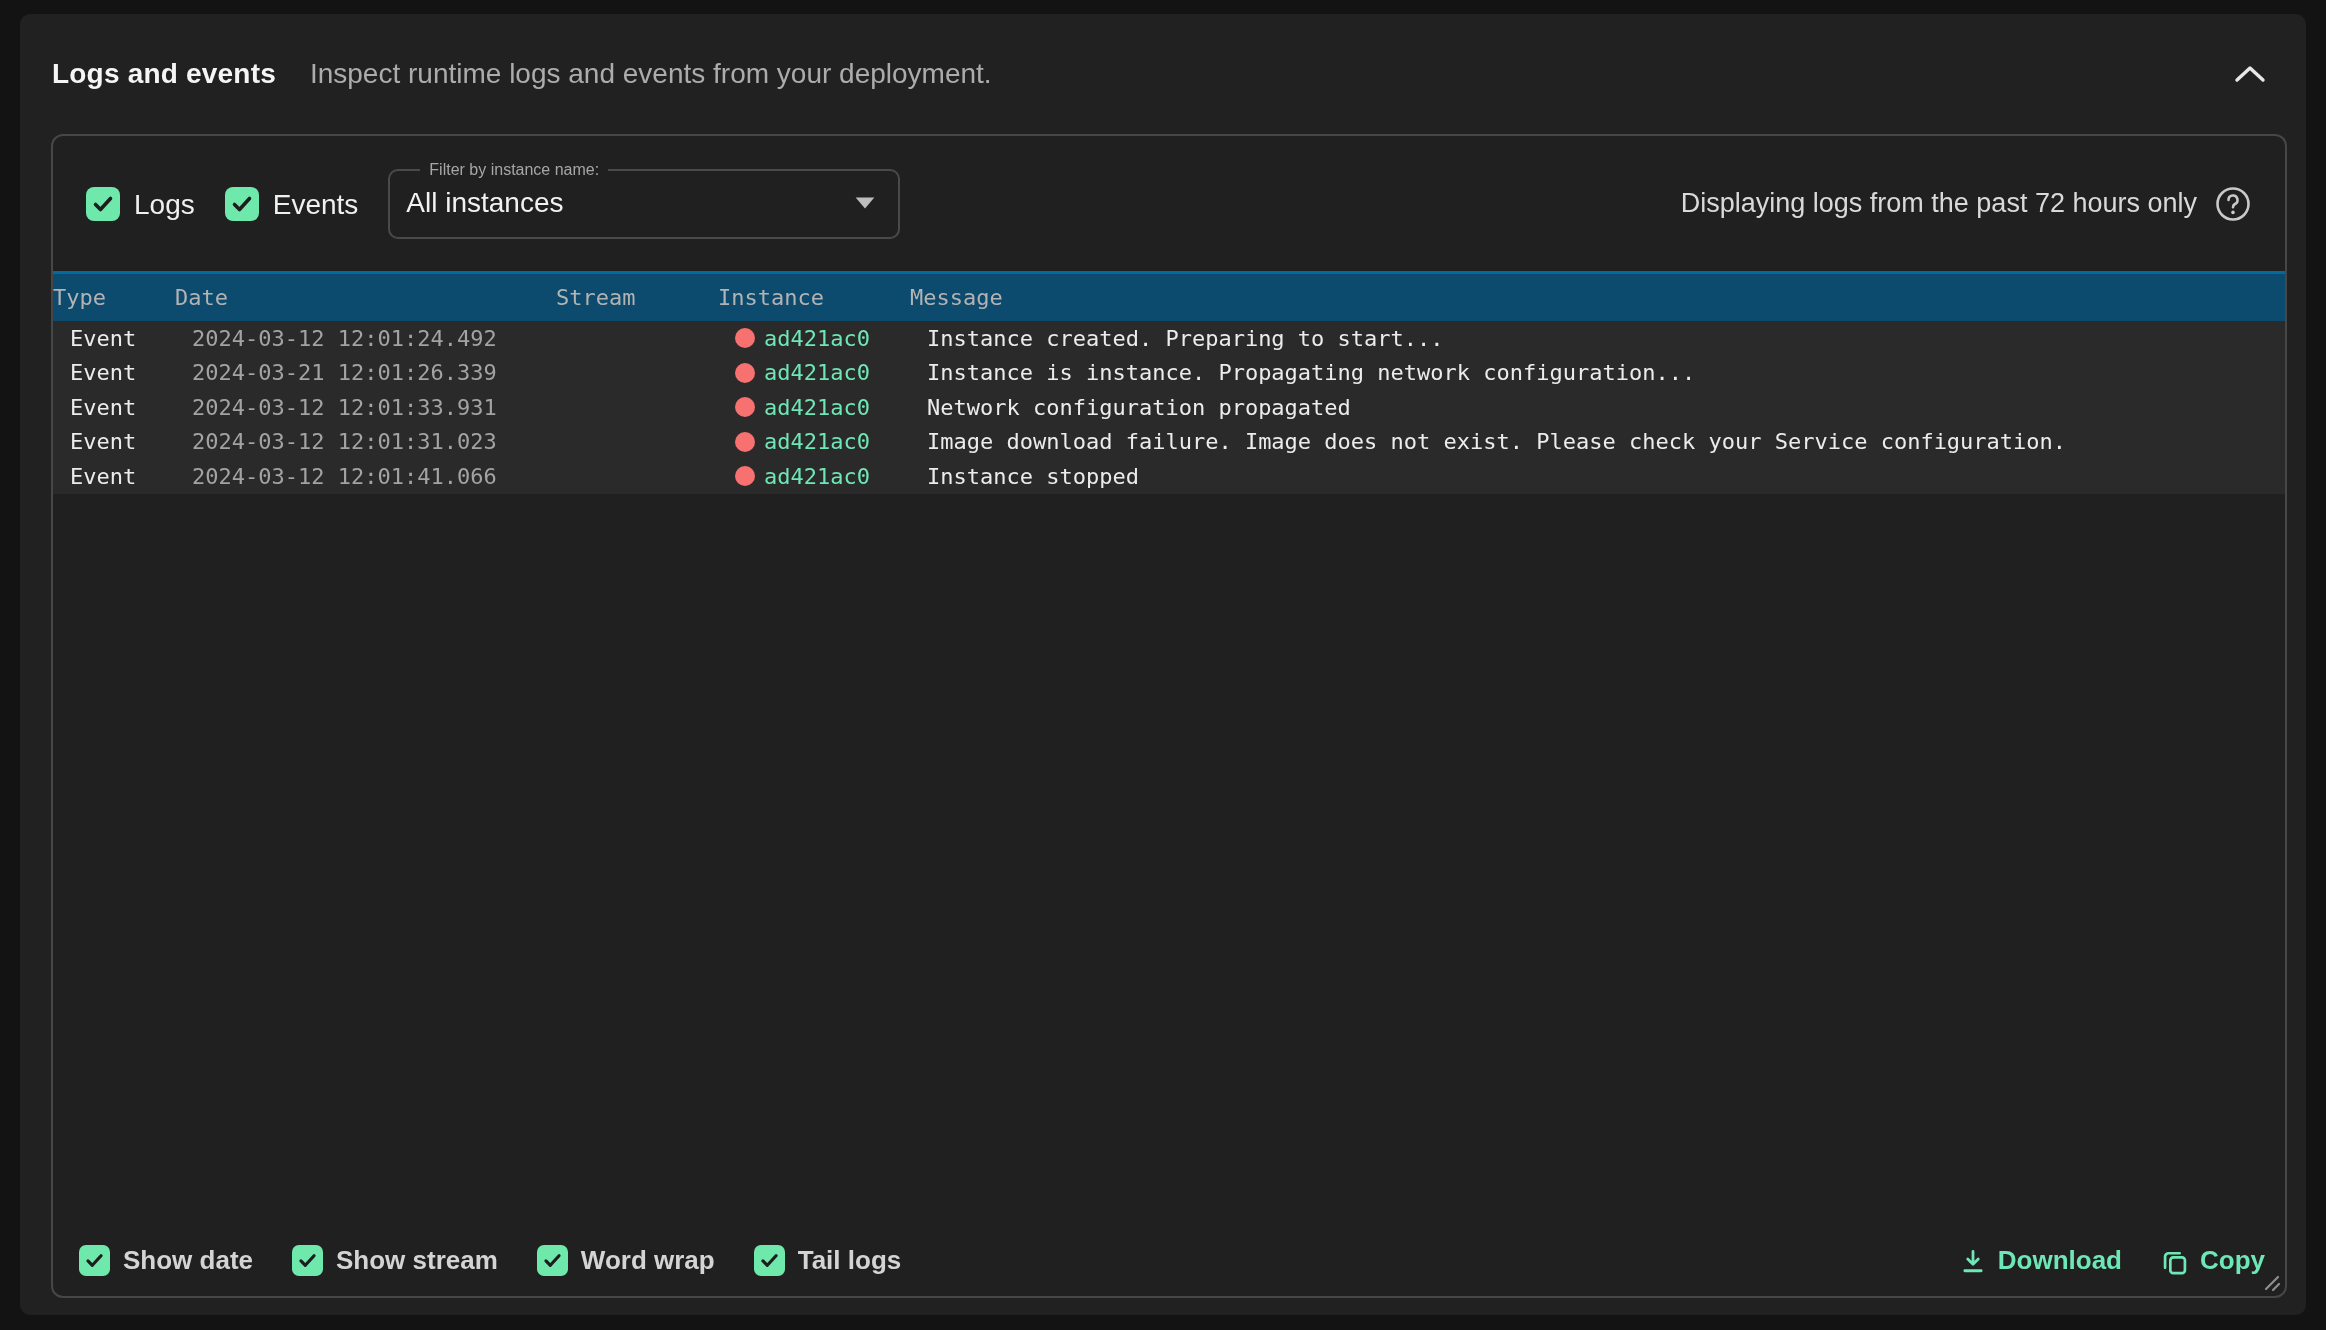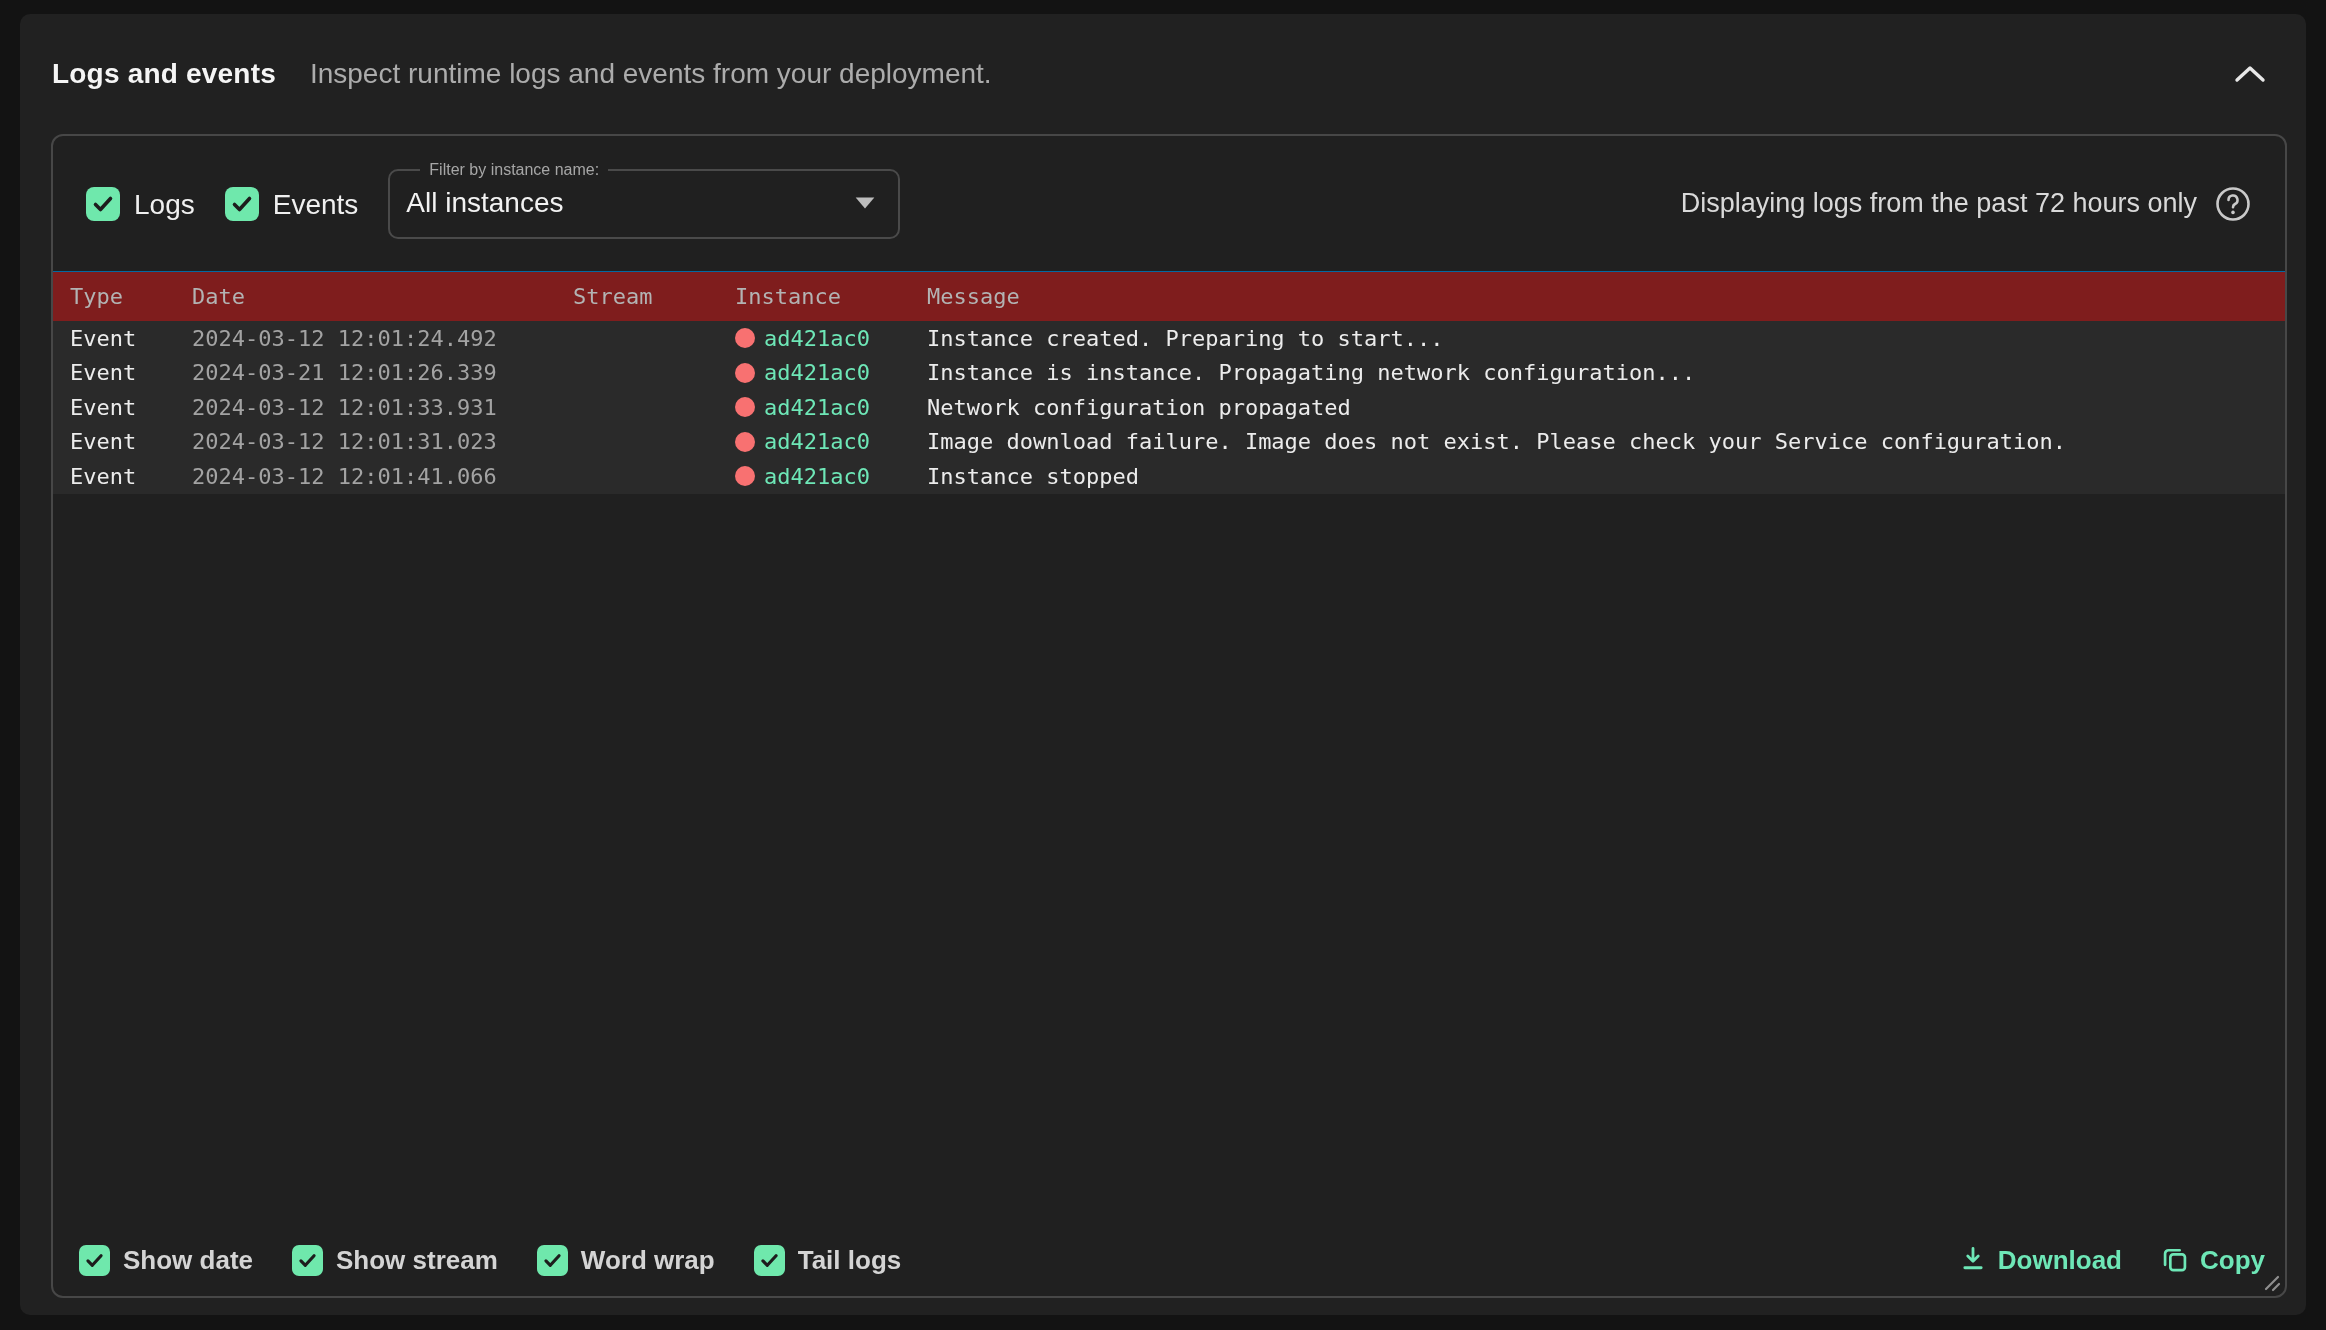--- a/index.html
+++ b/index.html
@@ -87,25 +87,24 @@
   .select-value { font-size: 28px; color: #f2f2f2; }
   .caret { width: 22px; height: 14px; }
   .filter-spacer { flex: 1; }
   .retention { display: flex; align-items: center; gap: 16px; }
   .retention-text { font-size: 27px; color: #d9d9d9; }
   .help-btn { background: none; border: none; cursor: pointer; width: 40px; height: 40px; display: flex; align-items: center; justify-content: center; }
   
   .table-header {
     flex: 0 0 auto;
     height: 50px;
-    background: #7f1d1d;
-    border-top: 1px solid #0369a1;
-    display: flex;
-    align-items: center;
-    padding-left: 17px;
+    background: #0c4a6e;
+    border-top: 3px solid #0369a1;
+    display: flex;
+    align-items: center;
     font-family: "DejaVu Sans Mono", monospace;
     font-size: 22px;
     color: #b3b3b3;
   }
   .col-type { width: 122px; flex: 0 0 auto; }
   .col-date { width: 381px; flex: 0 0 auto; }
   .col-stream { width: 162px; flex: 0 0 auto; }
   .col-instance { width: 192px; flex: 0 0 auto; display: flex; align-items: center; }
   .col-message { flex: 1 1 auto; min-width: 0; white-space: nowrap; overflow: hidden; }
   .log-rows { flex: 0 0 auto; background: #2a2a2a; }
@@ -137,21 +136,21 @@
     gap: 39px;
     padding: 0 20px 6px 26px;
   }
   .log-footer .checkbox { width: 31px; height: 31px; border-radius: 7px; }
   .log-footer .checkbox svg { width: 21px; height: 21px; }
   .log-footer .cb-label { font-size: 26px; font-weight: 700; color: #d4d4d4; }
   .log-footer .checkbox-group { gap: 13px; }
   .footer-spacer { flex: 1; }
   .action-btn {
     background: none; border: none; cursor: pointer;
-    display: flex; align-items: flex-start; gap: 11px;
+    display: flex; align-items: flex-end; gap: 11px;
     font-family: "Liberation Sans", sans-serif;
     font-size: 26px; font-weight: 700;
     color: var(--accent);
   }
   .action-btn svg { width: 28px; height: 28px; }
   .resize-grip {
     position: absolute;
     right: 3px; bottom: 3px;
     width: 26px; height: 26px;
     cursor: nwse-resize;

